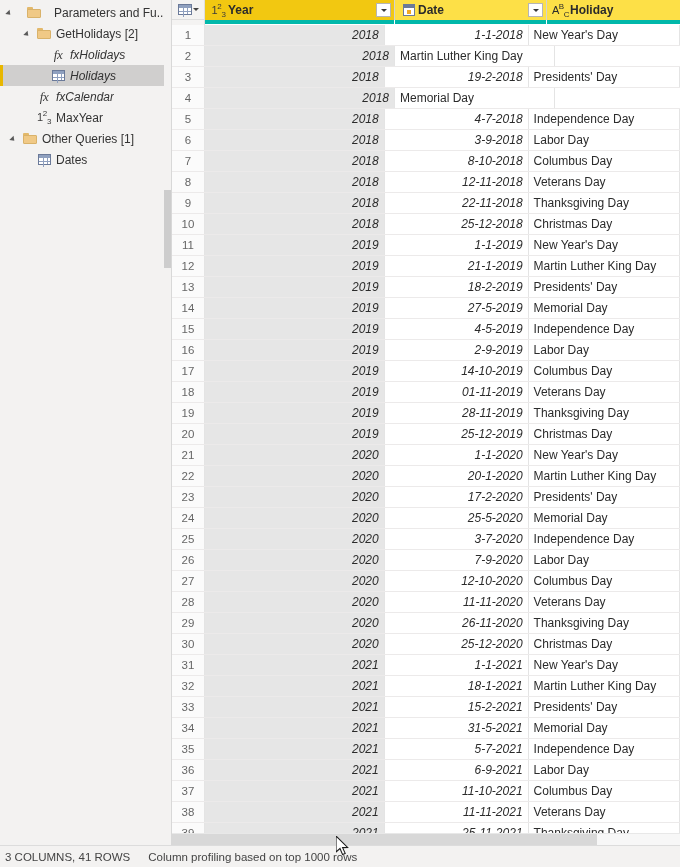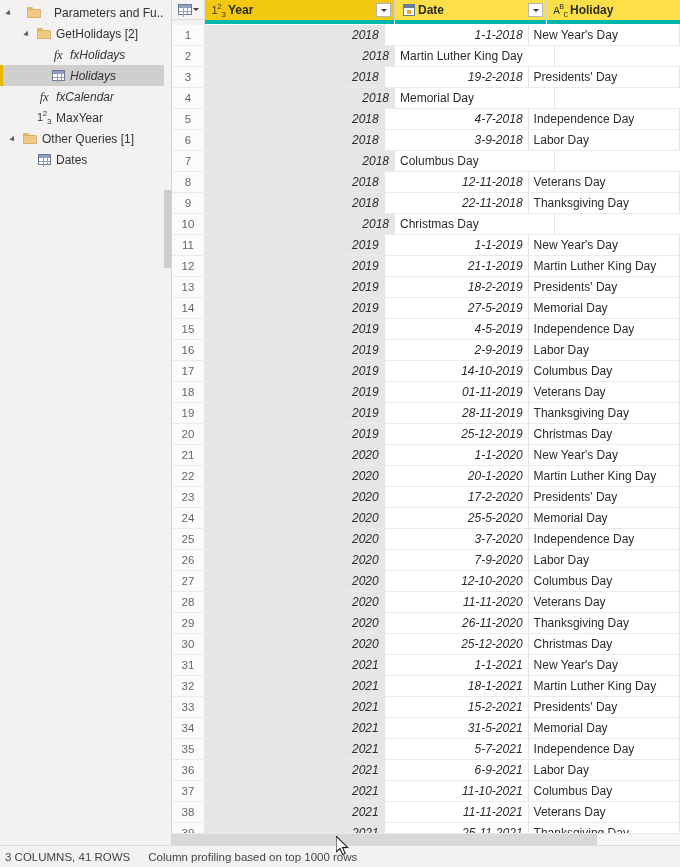--- a/index.html
+++ b/index.html
@@ -102,21 +102,21 @@
   .hdr-cell.sel { background: #f2c811; }
   .hdr-cell .type-ico { width: 19px; flex:none; display:flex; align-items:center; justify-content:center; }
   .hdr-cell .htxt { font-weight: bold; font-size: 12px; white-space: nowrap; }
   .hdr-cell .ddbtn {
     position: absolute; right: 3px; top: 3px; width: 15px; height: 14px;
     background: #ffffff; border: 1px solid #b5b5b5; display:flex;align-items:center;justify-content:center;
   }
   .hdr-cell .ddbtn .caret { border-top-color: #3a3a3a; }
 
   
-  .abc { font-size: 11px; color: #2b2b2b; font-family:Liberation Mono, monospace; letter-spacing:-0.5px; position:relative; }
+  .abc { font-size: 11px; color: #2b2b2b; font-family:Liberation Sans, sans-serif; letter-spacing:-0.5px; position:relative; }
   .abc sup { font-size: 8px; vertical-align: super; }
   .abc sub { font-size: 8px; vertical-align: sub; }
 
   
   .cal-ico { width:12px;height:12px;border:1px solid #6b7a99;position:relative;background:#fff; }
   .cal-ico::before { content:"";position:absolute;left:0;right:0;top:0;height:3px;background:#6b7a99; }
   .cal-ico b { position:absolute;left:3px;top:5px;width:4px;height:4px;background:#f2a922; display:block;}
 
   
   .qual-row { display: flex; height: 5px; }
@@ -329,37 +329,39 @@
           </div>
           <div class="drow">
             <div class="rnum">6</div>
             <div class="cell num colsel" style="width:190px">2018</div>
             <div class="cell num" style="width:152px">3-9-2018</div>
             <div class="cell txt" style="width:160px">Labor Day</div>
           </div>
           <div class="drow">
             <div class="rnum">7</div>
             <div class="cell num colsel" style="width:190px">2018</div>
+            <div class="cell num" style="width:152px">8-10-2018</div>
             <div class="cell txt" style="width:160px">Columbus Day</div>
           </div>
           <div class="drow">
             <div class="rnum">8</div>
             <div class="cell num colsel" style="width:190px">2018</div>
             <div class="cell num" style="width:152px">12-11-2018</div>
             <div class="cell txt" style="width:160px">Veterans Day</div>
           </div>
           <div class="drow">
             <div class="rnum">9</div>
             <div class="cell num colsel" style="width:190px">2018</div>
             <div class="cell num" style="width:152px">22-11-2018</div>
             <div class="cell txt" style="width:160px">Thanksgiving Day</div>
           </div>
           <div class="drow">
             <div class="rnum">10</div>
             <div class="cell num colsel" style="width:190px">2018</div>
+            <div class="cell num" style="width:152px">25-12-2018</div>
             <div class="cell txt" style="width:160px">Christmas Day</div>
           </div>
           <div class="drow">
             <div class="rnum">11</div>
             <div class="cell num colsel" style="width:190px">2019</div>
             <div class="cell num" style="width:152px">1-1-2019</div>
             <div class="cell txt" style="width:160px">New Year's Day</div>
           </div>
           <div class="drow">
             <div class="rnum">12</div>

